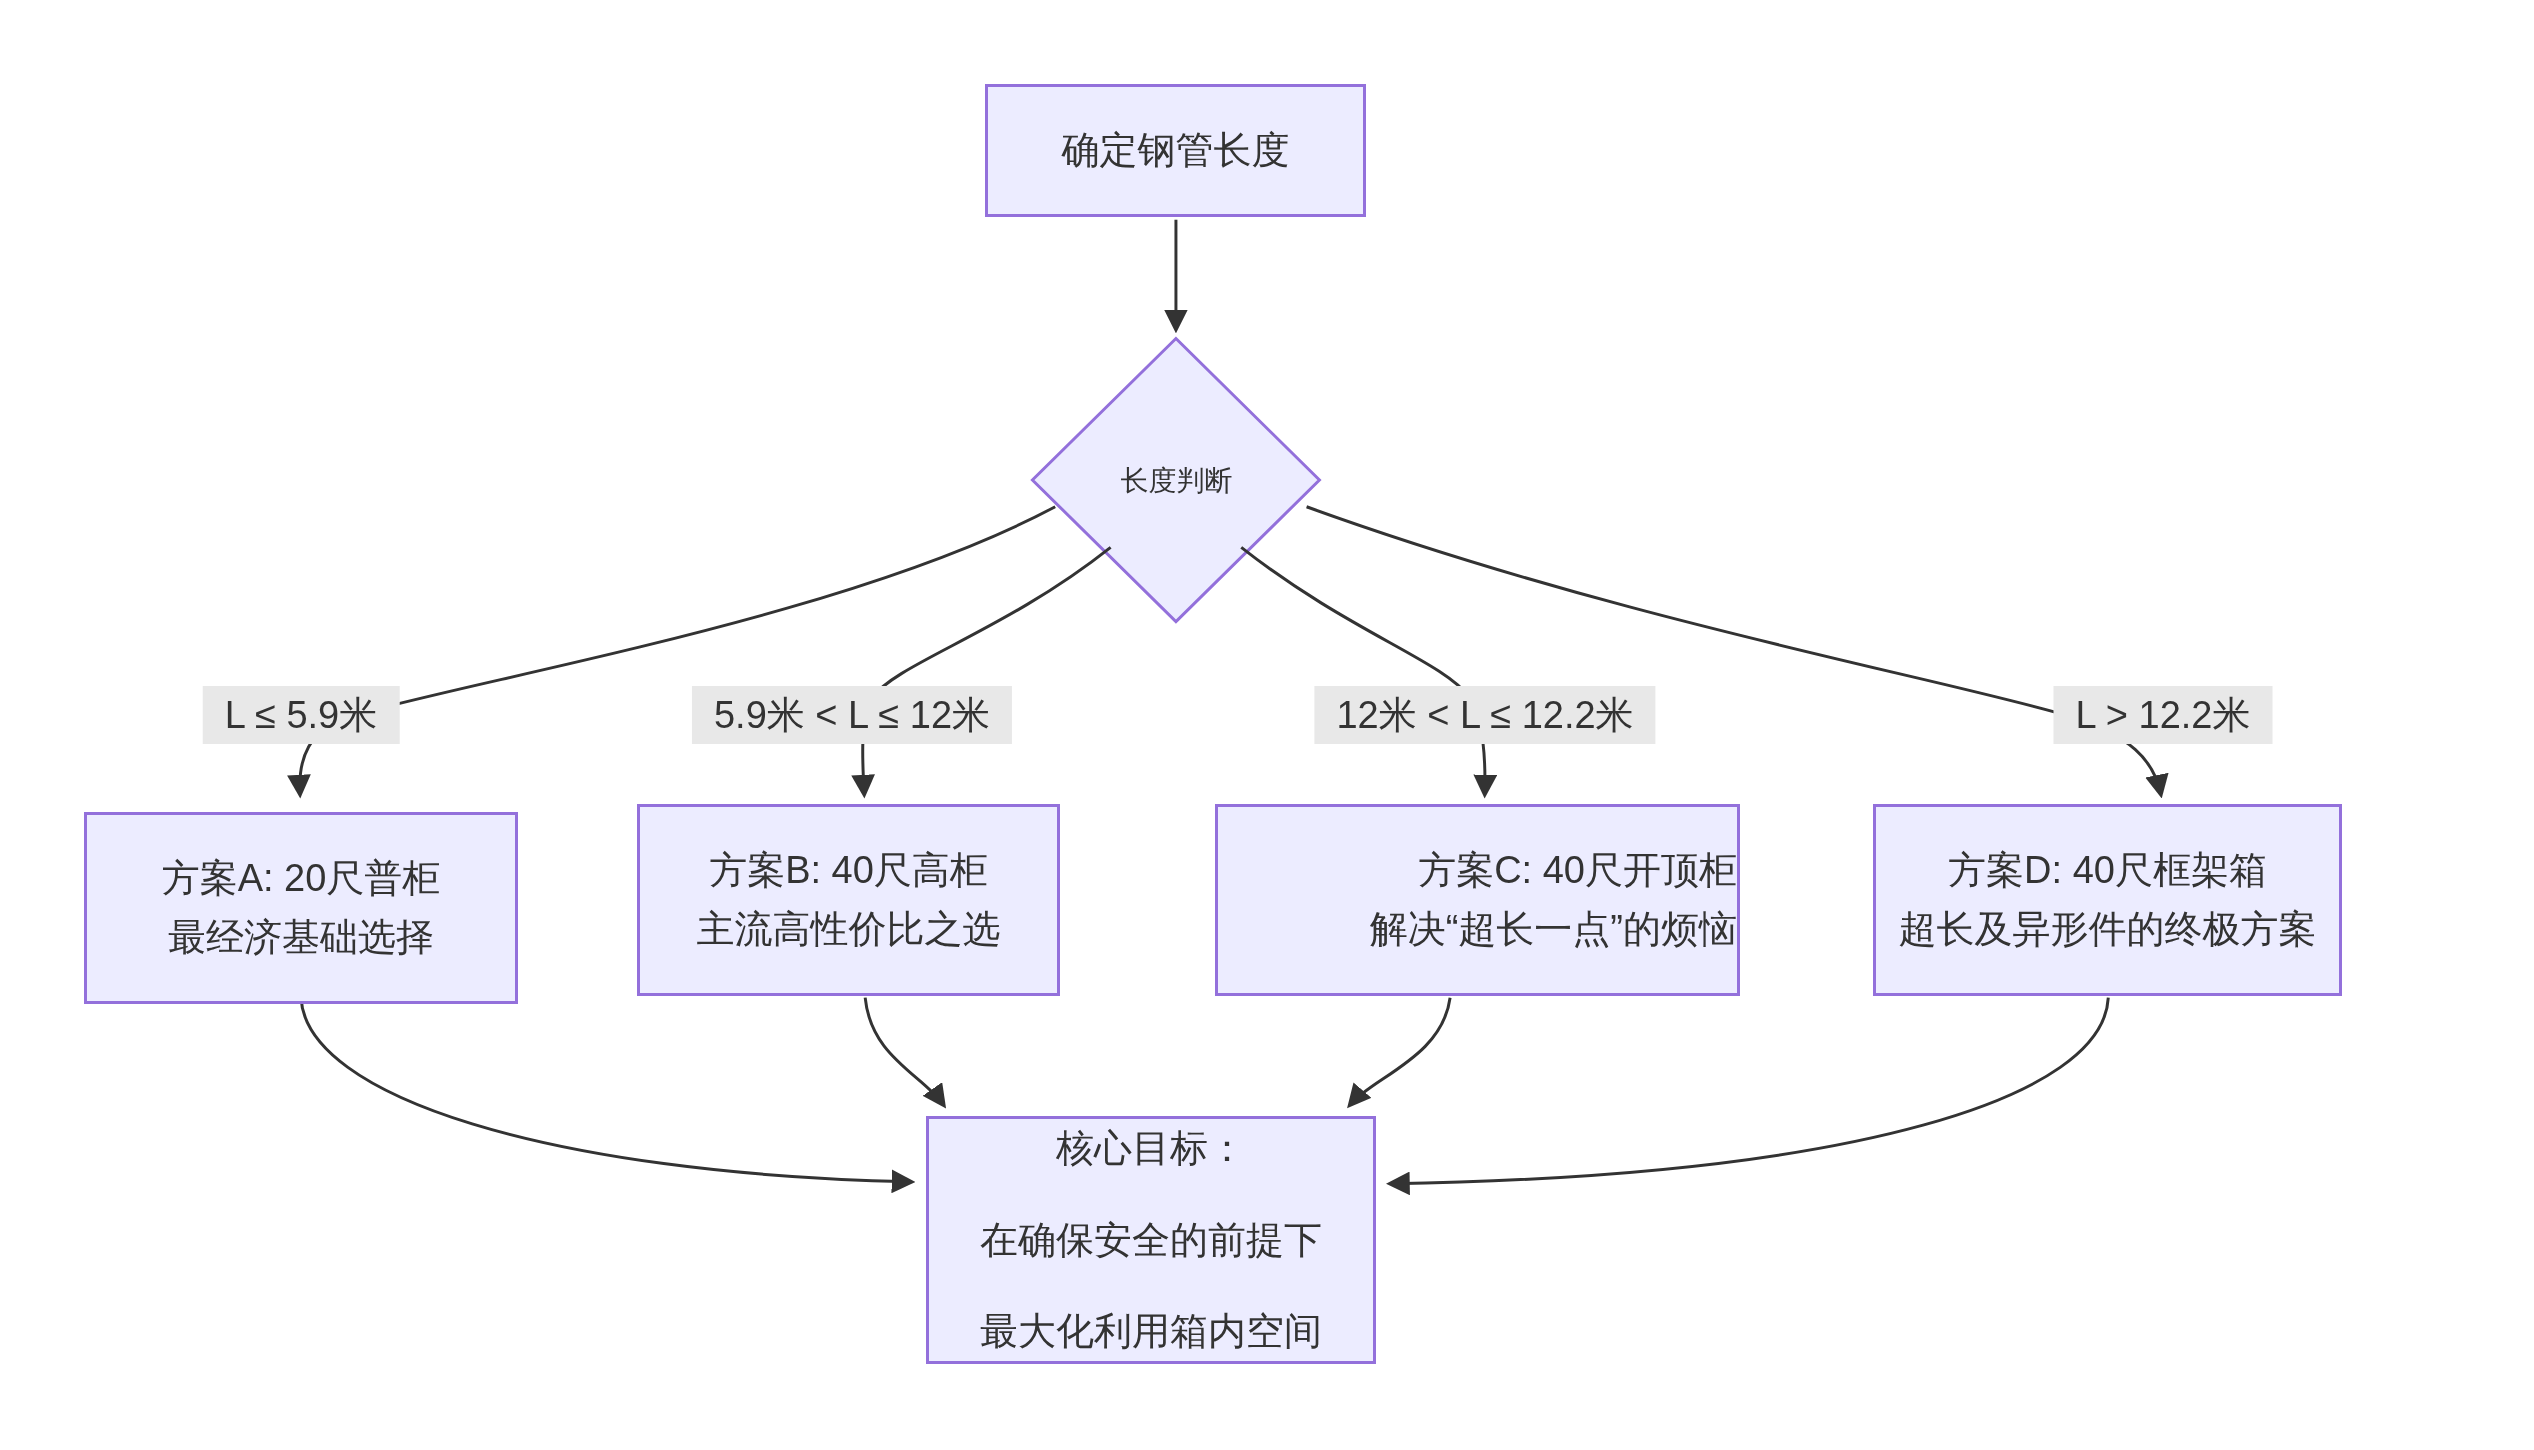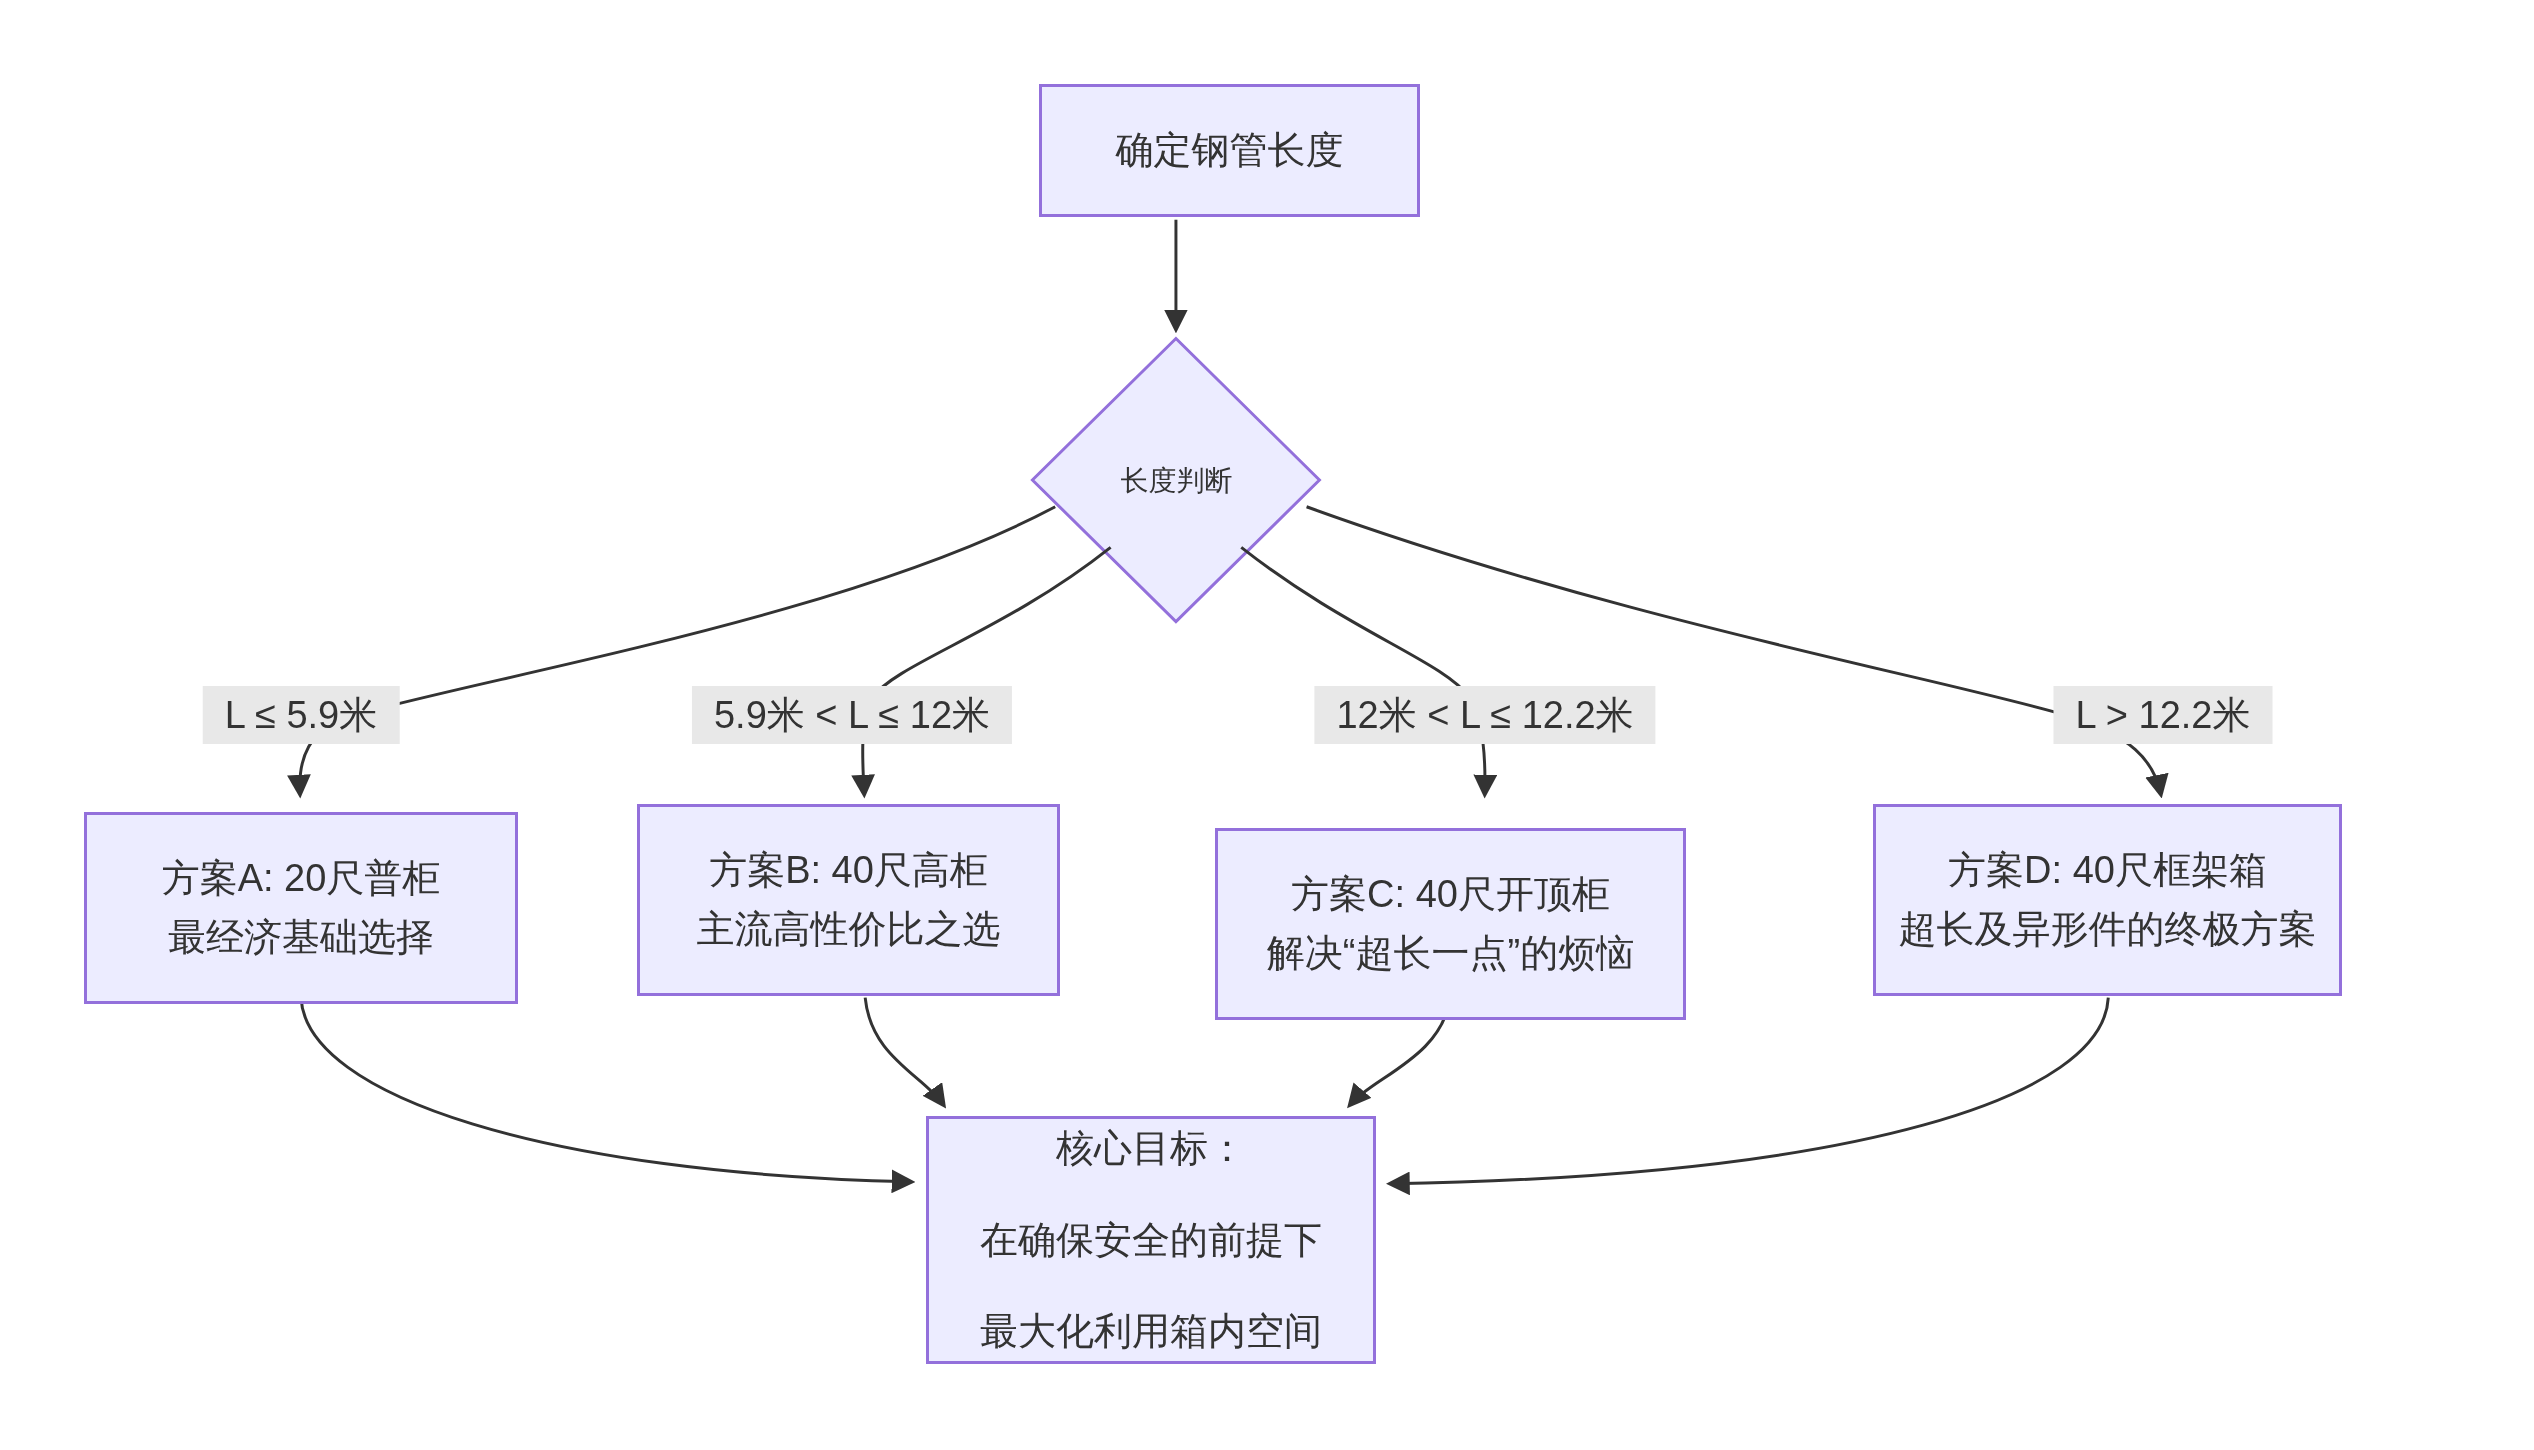--- a/index.html
+++ b/index.html
@@ -53,24 +53,24 @@
     height: 58px;
     padding: 0 22px;
     color: #333333;
     white-space: nowrap;
   }
   .lbl-a { left: 301px; }
   .lbl-b { left: 852px; }
   .lbl-c { left: 1485px; }
   .lbl-d { left: 2163px; }
 
-  .n-start { left: 1039px;  top: 84px;   width: 381px; height: 133px; }
+  .n-start { left: 985px;  top: 84px;   width: 381px; height: 133px; }
   .n-plana { left: 84px;   top: 804px;  width: 434px; height: 192px; margin-top: 8px; }
   .n-planb { left: 637px;  top: 804px;  width: 423px; height: 192px; }
-  .n-planc { left: 1215px; top: 828px;  width: 471px; height: 192px; }
+  .n-planc { left: 1215px; top: 804px;  width: 525px; height: 192px; align-items: flex-end; }
   .n-pland { left: 1873px; top: 804px;  width: 469px; height: 192px; }
   .n-goal  { left: 926px;  top: 1116px; width: 450px; height: 248px; justify-content: space-between; }
 </style>
 </head>
 <body>
 
 <div class="canvas">
 
   <svg class="edges" viewBox="0 0 2560 1465" xmlns="http://www.w3.org/2000/svg">
     <defs>

